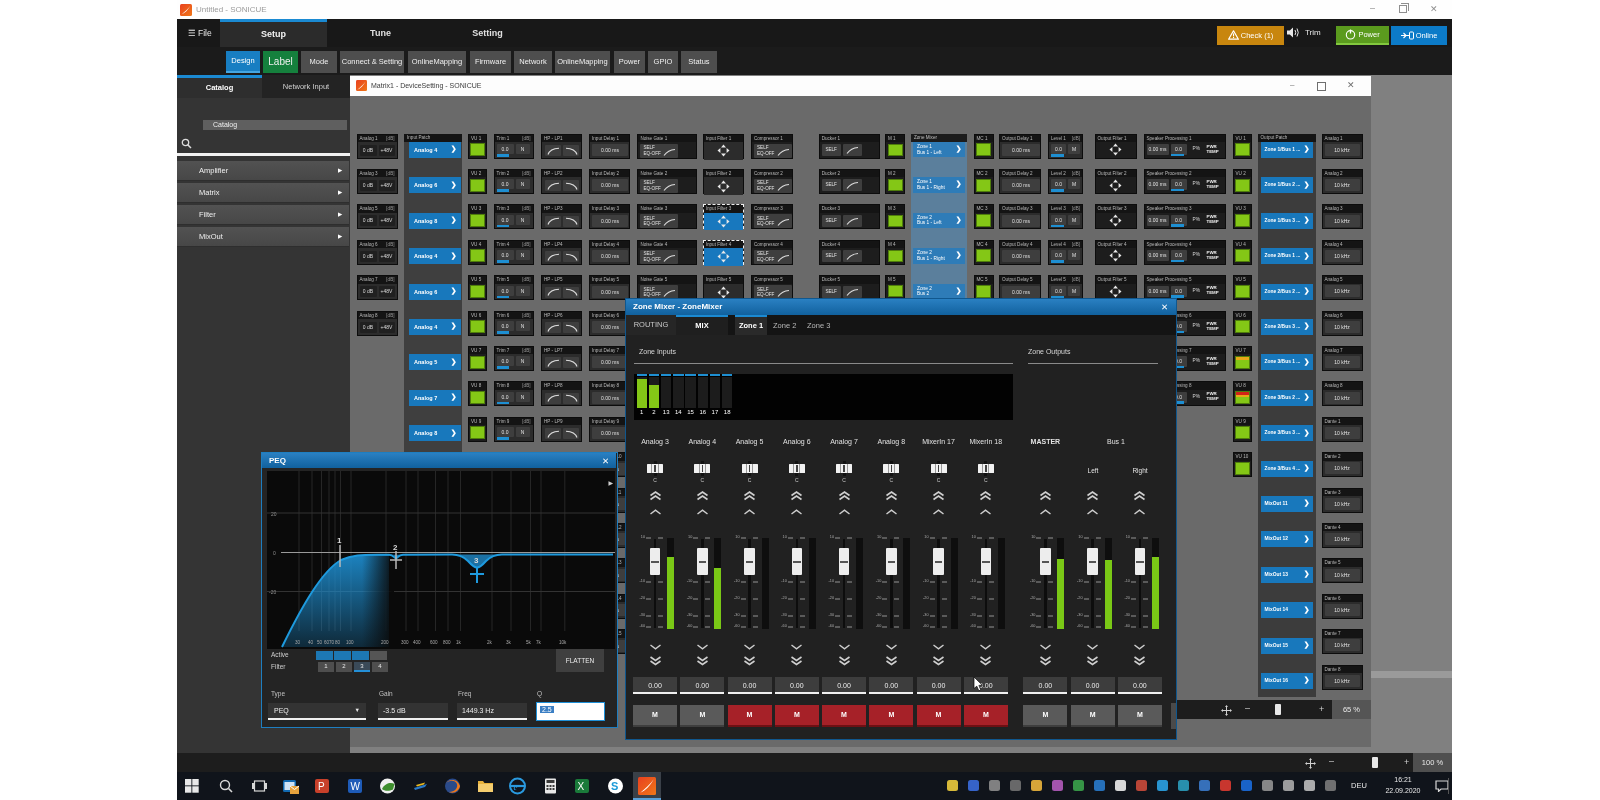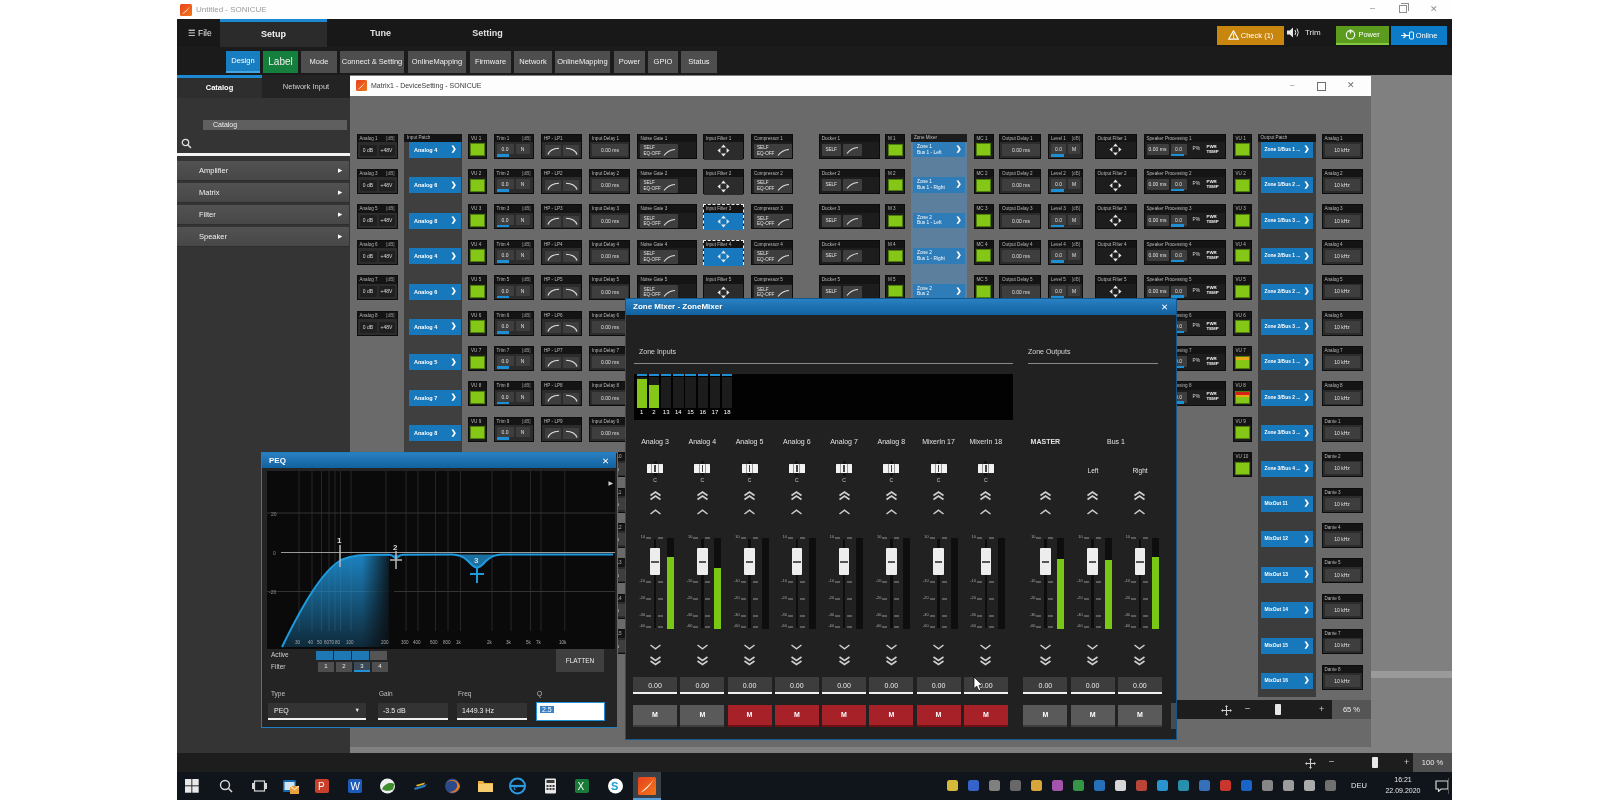--- a/index.html
+++ b/index.html
@@ -85,21 +85,21 @@
       </div>
       <div class="abs" style="left:0;top:108px;width:172px;height:20px;background:linear-gradient(#525252,#474747);border-bottom:1px solid #2e2e2e">
         <span style="position:absolute;left:22px;top:5px;font-size:7.5px;color:#f0f0f0">Matrix</span>
         <span style="position:absolute;left:161px;top:6px;font-size:5.5px;color:#fff">▶</span>
       </div>
       <div class="abs" style="left:0;top:130px;width:172px;height:20px;background:linear-gradient(#525252,#474747);border-bottom:1px solid #2e2e2e">
         <span style="position:absolute;left:22px;top:5px;font-size:7.5px;color:#f0f0f0">Filter</span>
         <span style="position:absolute;left:161px;top:6px;font-size:5.5px;color:#fff">▶</span>
       </div>
       <div class="abs" style="left:0;top:152px;width:172px;height:20px;background:linear-gradient(#525252,#474747);border-bottom:1px solid #2e2e2e">
-        <span style="position:absolute;left:22px;top:5px;font-size:7.5px;color:#f0f0f0">Speaker</span>
+        <span style="position:absolute;left:22px;top:5px;font-size:7.5px;color:#f0f0f0">MixOut</span>
         <span style="position:absolute;left:161px;top:6px;font-size:5.5px;color:#fff">▶</span>
       </div>
     </div>
     <div class="abs" style="left:173px;top:75px;width:1102px;height:678px;background:#808080"></div>
     <div class="abs" style="left:173px;top:671px;width:1102px;height:7px;background:#9a9a9a"></div>
     <div class="abs" style="left:173px;top:671px;width:183px;height:7px;background:#5a5a5a"></div>
     <div class="abs" style="left:173px;top:76px;width:1021px;height:671px;background:#6a6a6a">
       <div class="abs" style="left:0;top:0;width:1021px;height:20px;background:#fdfdfd">
         <svg class="abs" style="left:6px;top:4px" width="11" height="11" viewBox="0 0 12 12">
           <rect width="12" height="12" rx="1.5" fill="url(#sg)"></rect>
@@ -2187,20 +2187,27 @@
     <span class="abs" style="left:275px;top:237px;font-size:6.5px;color:#c0c0c0">Q</span>
     <div class="abs" style="left:274px;top:249px;width:69px;height:19px;background:#fff;border:1.5px solid #1e90d8">
       <span style="position:absolute;left:3px;top:3px;font-size:7px;background:#3b7fc4;color:#fff;padding:0 2px">2.5</span>
     </div>
   </div>
 <div class="abs" style="left:625px;top:298px;width:552px;height:442px;background:#212121;border:1px solid #10578e">
     <div class="abs" style="left:0;top:0;width:550px;height:16px;background:linear-gradient(#2a80c2,#11619e)">
       <span style="position:absolute;left:7px;top:3px;font-size:8px;font-weight:bold;color:#fff">Zone Mixer - ZoneMixer</span>
       <span style="position:absolute;right:8px;top:3px;font-size:8.5px;color:#fff">✕</span>
     </div>
+    <div class="abs" style="left:0;top:16px;width:550px;height:20px;background:#141414">
+      <div style="position:absolute;left:0;top:0;width:50px;height:20px;background:#262626;color:#c8c8c8;font-size:7.5px;text-align:center;line-height:20px">ROUTING</div>
+      <div style="position:absolute;left:50px;top:0;width:52px;height:20px;background:#1f1f1f;border-top:2.5px solid #1b8ad2;color:#fff;font-size:7.5px;font-weight:bold;text-align:center;line-height:17px">MIX</div>
+      <div style="position:absolute;left:109px;top:0;width:32px;height:20px;background:#2a2a2a;border-top:2.5px solid #1b8ad2;color:#fff;font-size:7.5px;font-weight:bold;text-align:center;line-height:17px">Zone 1</div>
+      <span style="position:absolute;left:147px;top:6px;font-size:7.5px;color:#b8b8b8">Zone 2</span>
+      <span style="position:absolute;left:181px;top:6px;font-size:7.5px;color:#b8b8b8">Zone 3</span>
+    </div>
     <span class="abs" style="left:13px;top:49px;font-size:7px;color:#d8d8d8">Zone Inputs</span>
     <div class="abs" style="left:8px;top:64px;width:379px;height:1px;background:#8a8a8a"></div>
     <span class="abs" style="left:402px;top:49px;font-size:7px;color:#d8d8d8">Zone Outputs</span>
     <div class="abs" style="left:402px;top:64px;width:130px;height:1px;background:#8a8a8a"></div>
     <div class="abs" style="left:8px;top:75px;width:379px;height:46px;background:#020202">
       <div style="position:absolute;left:2.5px;top:0;width:10.5px;height:2px;background:#1e8fd2"></div>
       <div style="position:absolute;left:2.5px;top:3px;width:10.5px;height:31px;background:#1c1c1c"></div>
       <div style="position:absolute;left:2.5px;top:5px;width:10.5px;height:29px;background:#84c716"></div>
       <div style="position:absolute;left:1.0px;top:35px;width:13.5px;text-align:center;font-size:6px;color:#fff">1</div>
       <div style="position:absolute;left:14.7px;top:0;width:10.5px;height:2px;background:#1e8fd2"></div>

